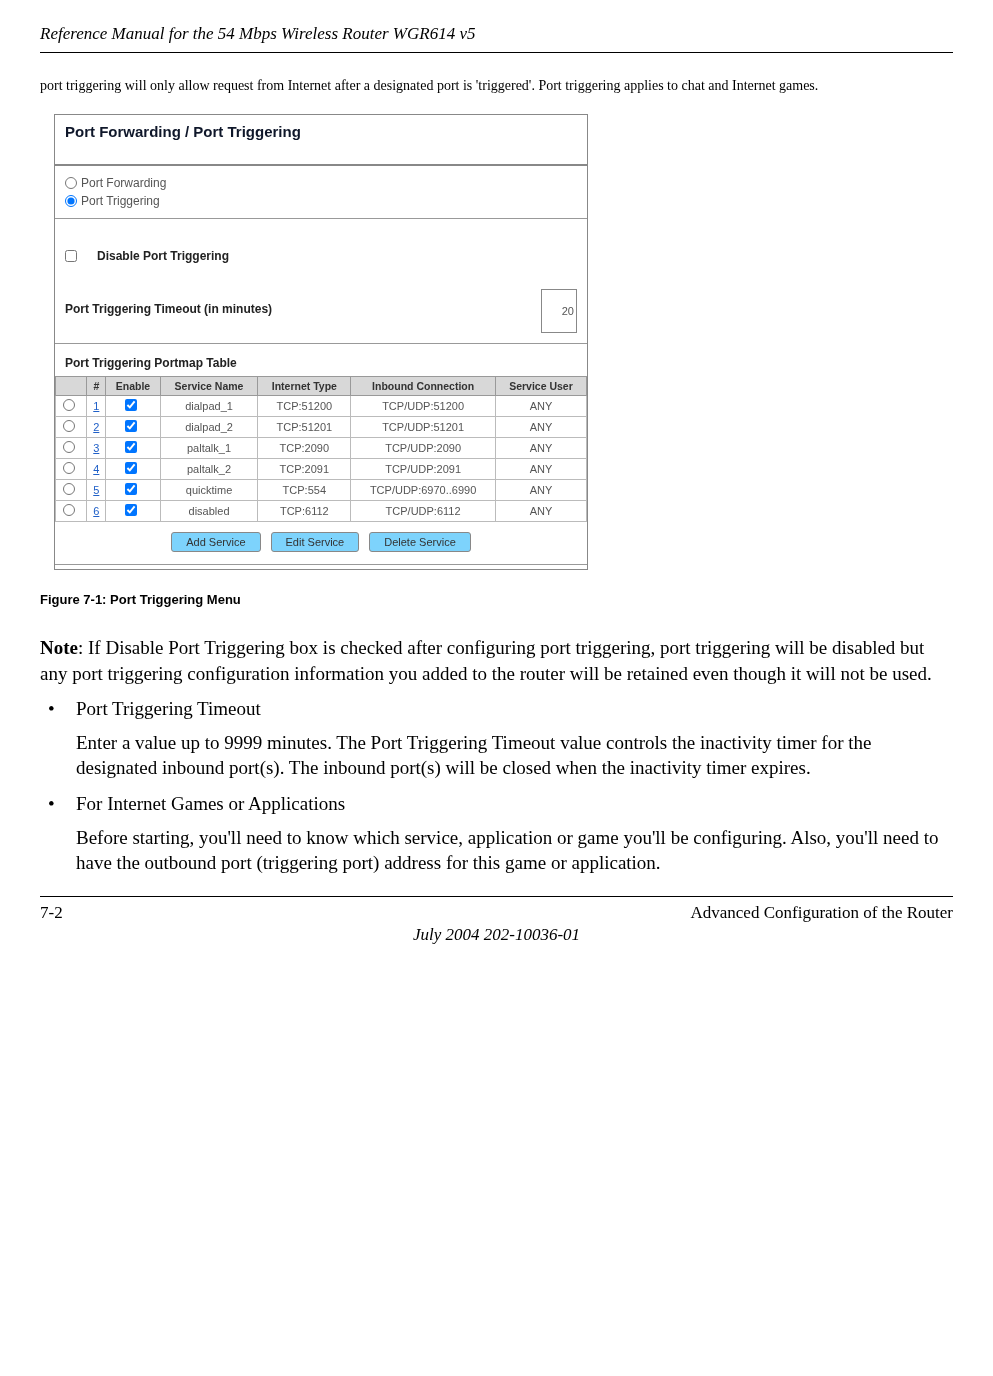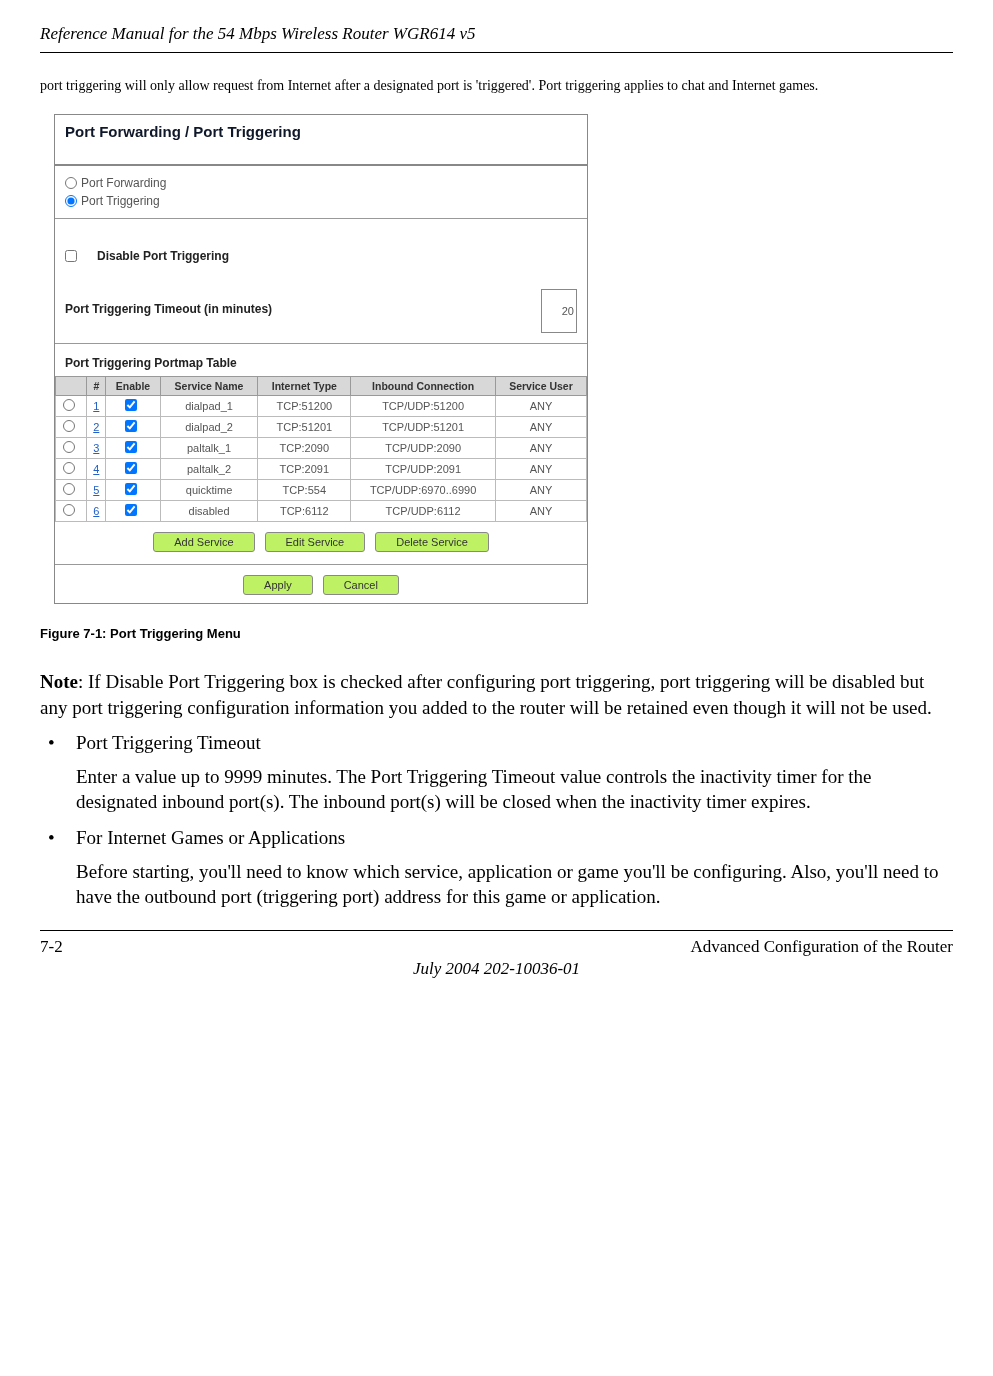--- a/index.html
+++ b/index.html
@@ -113,23 +113,23 @@
   .screenshot table.portmap td.numcol a { color: #2060c8; text-decoration: underline; }
   .screenshot .btn-row {
     display: flex;
     justify-content: center;
     gap: 10px;
     padding: 10px 0 8px 0;
   }
   .screenshot button {
     font-family: Arial, Helvetica, sans-serif;
     font-size: 11px;
-    padding: 3px 20px;
+    padding: 3px 14px;
     border: 1px solid #888;
-    background: #bef264;
+    background: #7dd3fc;
     border-radius: 3px;
     color: #333;
   }
   .fig-caption {
     font-family: Arial, Helvetica, sans-serif;
     font-weight: bold;
     font-size: 13px;
     margin: 22px 0 28px 0;
   }
   .note-block p {
@@ -284,24 +284,20 @@
             </tr>
           </tbody>
       </table>
 
       <div class="btn-row">
         <button>Add Service</button>
         <button>Edit Service</button>
         <button>Delete Service</button>
       </div>
       <div class="divider"></div>
-      <div class="btn-row" style="padding-top:6px">
-        <button>Apply</button>
-        <button>Cancel</button>
-      </div>
     </div>
   </div>
 
   <div class="fig-caption">Figure 7-1:  Port Triggering Menu</div>
 
   <div class="note-block">
     <p><span class="note-label">Note</span><span>: If Disable Port Triggering box is checked after configuring port triggering, port triggering will be disabled but any port triggering configuration information you added to the router will be retained even though it will not be used.</span></p>
   </div>
 
   <ul class="bullets" id="bullets">

